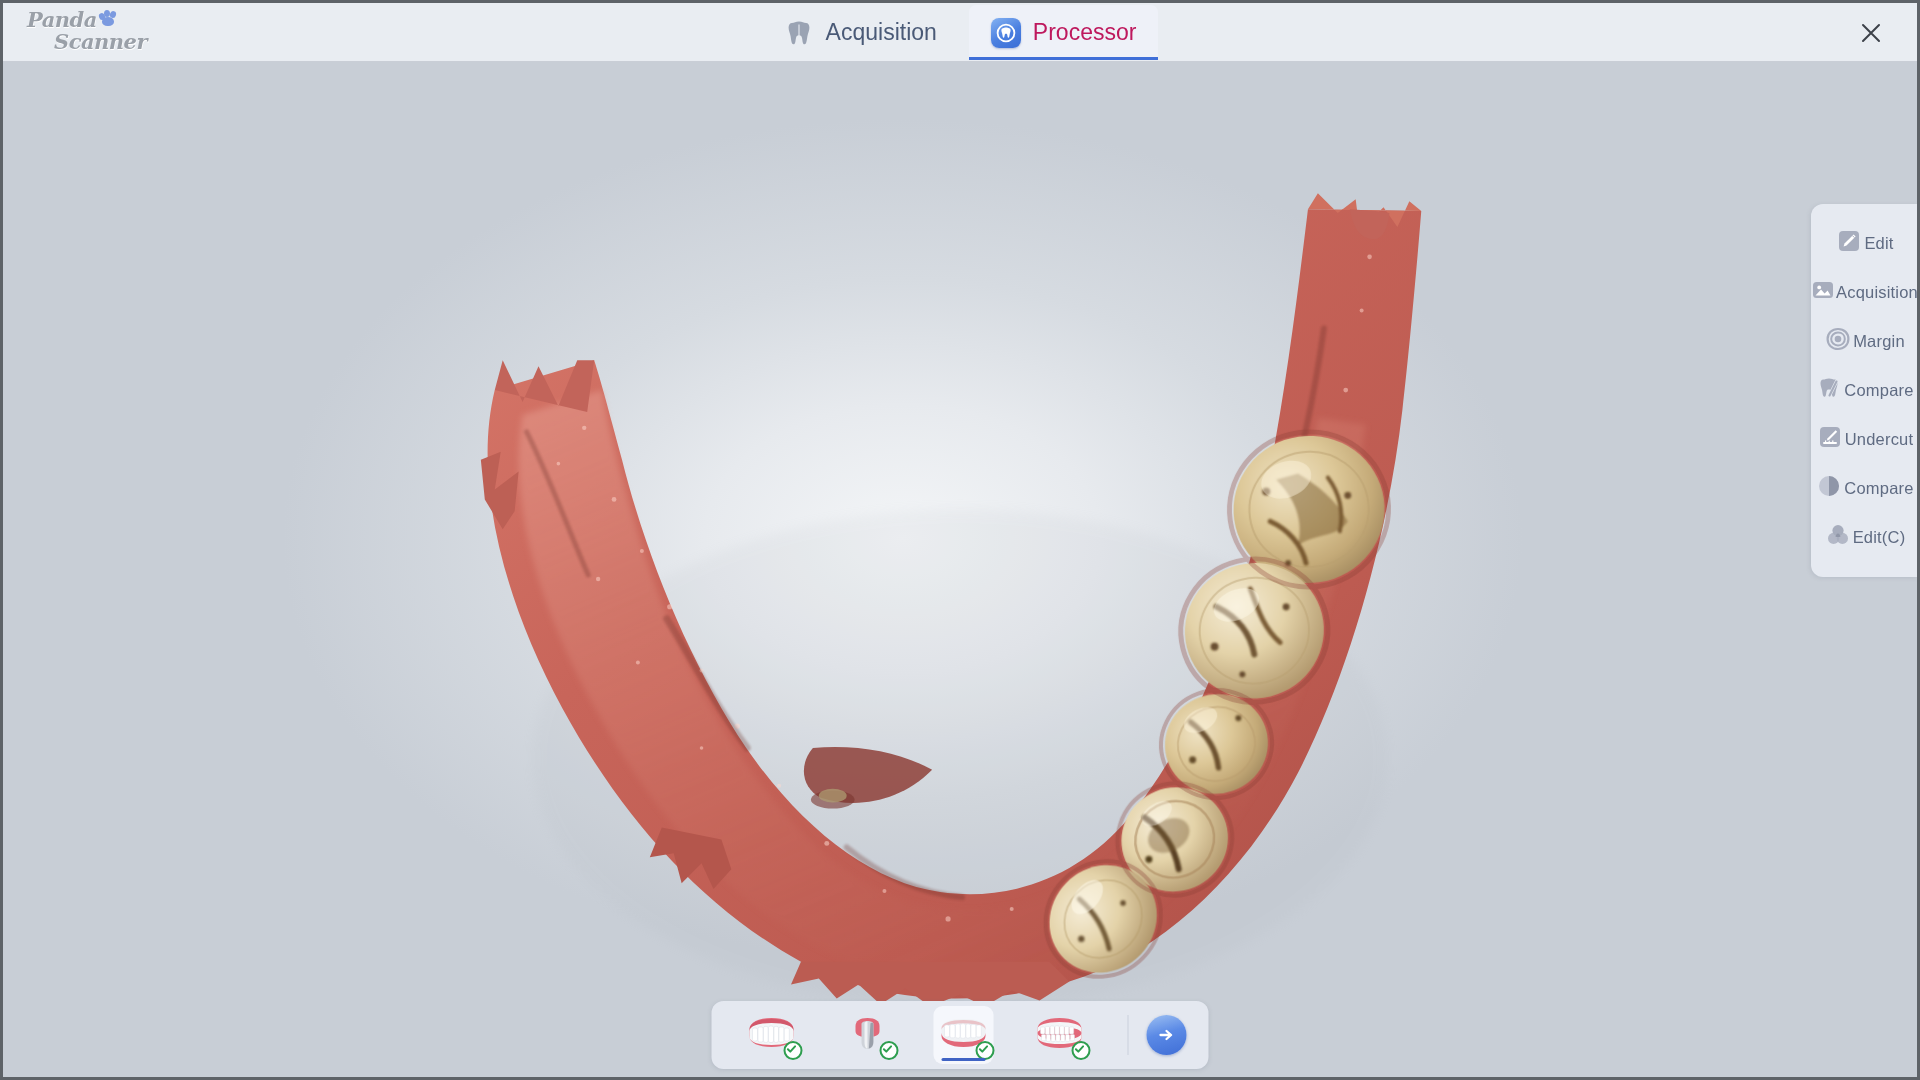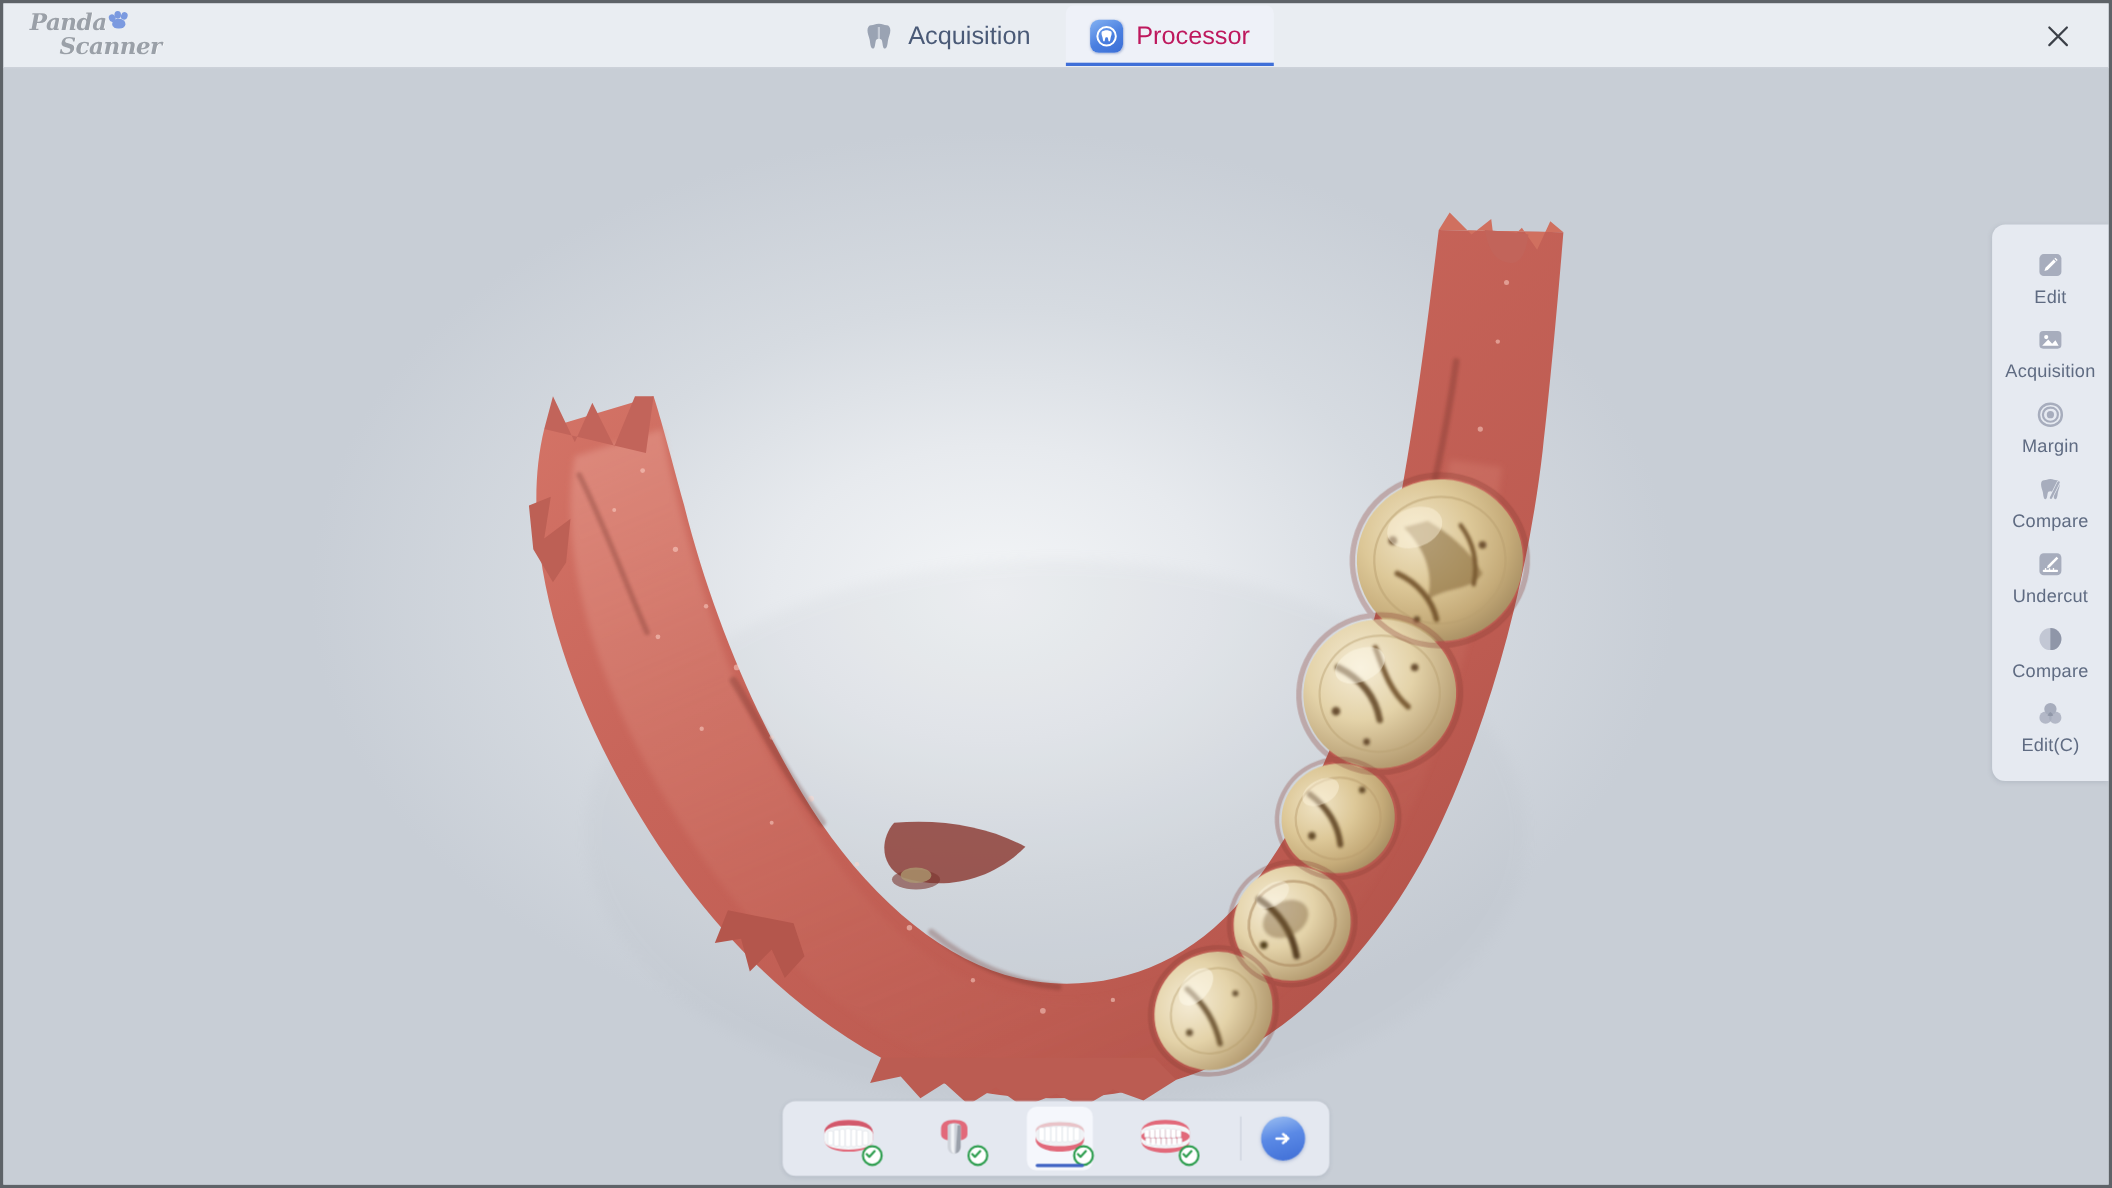--- a/index.html
+++ b/index.html
@@ -98,21 +98,21 @@
   
   #toolbar {
     position:absolute; right:0px; top:142px;
     width:106px;
     background:#e6eaf1;
     border-radius:12px 0 0 12px;
     padding:14px 0 16px 0;
     box-shadow:-1px 1px 4px rgba(110,120,140,.18);
   }
   .tool {
-    display:flex; flex-direction:column; align-items:center; justify-content:center;
+    display:flex; align-items:center; justify-content:center;
     padding:8px 2px 6px 2px; cursor:pointer;
     user-select:none;
   }
   .tool-ico { width:30px; height:30px; display:flex; align-items:center; justify-content:center; margin-bottom:5px; }
   .tool-label { font-size:16.5px; color:#5f6b82; letter-spacing:0.2px; white-space:nowrap; }
 
   
   #thumbbar {
     position:absolute; left:50%; transform:translateX(-50%); bottom:8px;
     height:68px; padding:0 14px;

